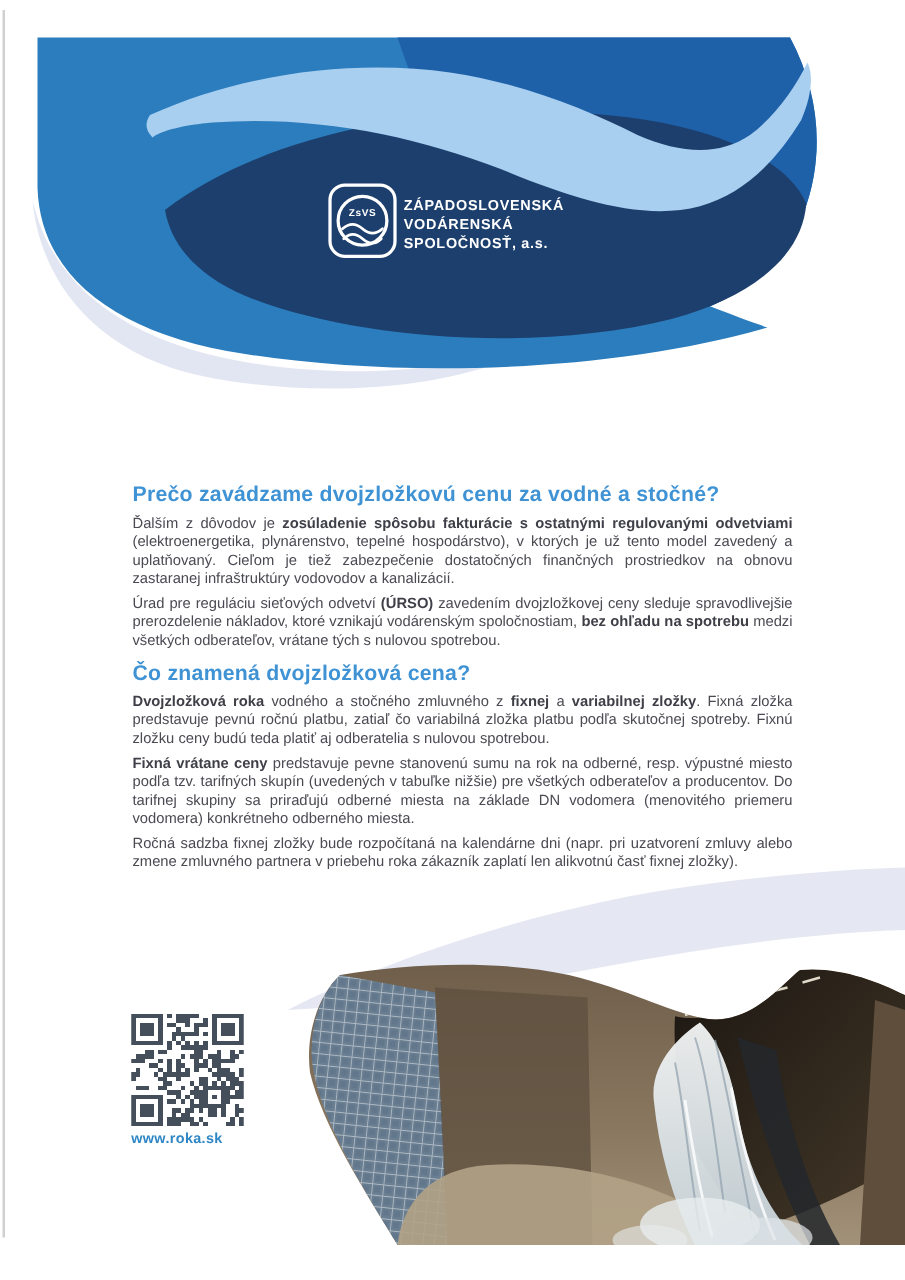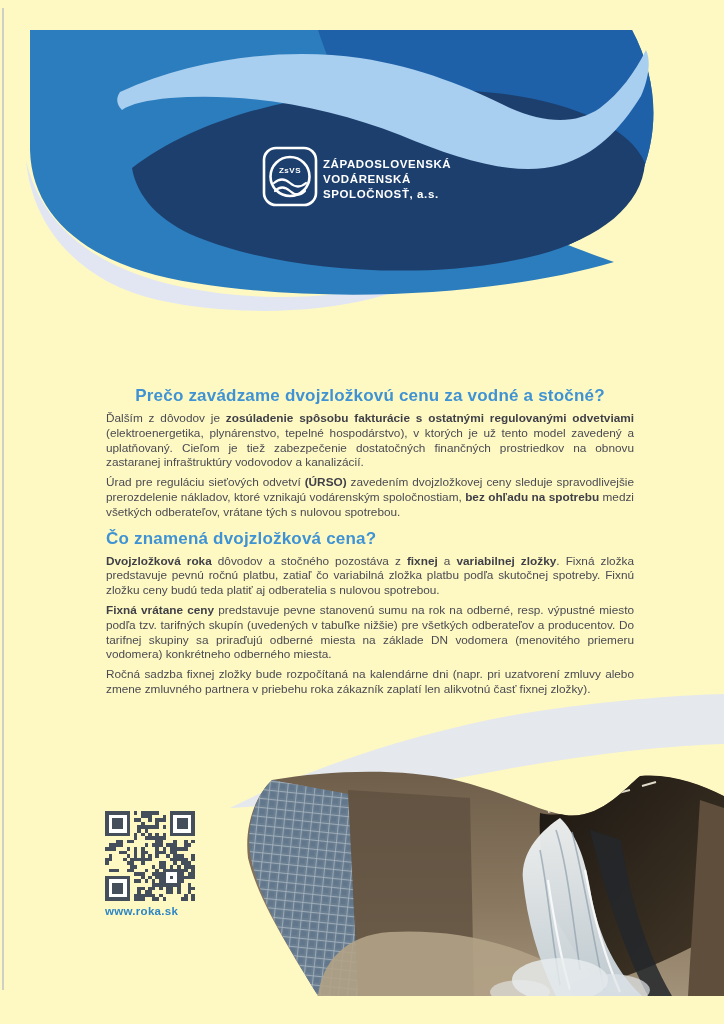--- a/index.html
+++ b/index.html
@@ -1,33 +1,33 @@
 <!DOCTYPE html>
 <html style="--medium-blue: #2b7dbd; --dark-blue: #1e61a9; --navy: #1d3f6d; --light-blue: #a8cef0; --pale-blue: #e2e6f2; --title-blue: #4a79ab; --heading-blue: #3f93d4; --body-text: #4a4a52; --link-blue: #2e86c5; --qr-dark: #454f5c;"><head>
 <meta charset="utf-8">
 <style>
   html,body{margin:0;padding:0;background:#888;}
   #page{
-    position:relative;width:724px;height:1024px;background:#fef9c3;
+    position:relative;width:724px;height:1024px;background:#ffffff;
     overflow:hidden;margin:0 auto;
     font-family:"Liberation Sans","DejaVu Sans",sans-serif;
   }
   .scan-edge{position:absolute;left:2px;top:8px;width:2px;height:982px;background:#c4c4c4;opacity:.8;}
   .hdr-svg{position:absolute;left:0;top:0;}
   .bottom-svg{position:absolute;left:0;top:680px;}
   .page-title{
     position:absolute;left:106px;top:332px;width:560px;
     font-size:34px;letter-spacing:.4px;color:var(--title-blue);font-weight:400;
   }
   .content{position:absolute;left:106px;top:386px;width:528px;}
   .sec-heading{
     margin:9px 0 0 0;font-size:17px;line-height:20px;font-weight:700;
     color:var(--heading-blue);letter-spacing:.2px;
   }
-  .sec-heading:first-child{margin-top:0;text-align:center;}
+  .sec-heading:first-child{margin-top:0;}
   .content p{
     margin:5px 0 0 0;font-size:11.8px;line-height:14.8px;color:var(--body-text);
     text-align:justify;
   }
   .content p b{font-weight:700;color:#3f3f48;}
   .qr-wrap{position:absolute;left:105px;top:811px;width:90px;height:90px;}
   .qr-wrap svg{width:90px;height:90px;shape-rendering:crispEdges;}
   .site-link{
     position:absolute;left:105px;top:905px;font-size:11.5px;font-weight:700;
     color:var(--link-blue);letter-spacing:.3px;text-decoration:none;cursor:pointer;
@@ -79,21 +79,21 @@
   </svg>
 
 
   <div class="content">
 
     <h2 class="sec-heading">Prečo zavádzame dvojzložkovú cenu za vodné a stočné?</h2>
     <p><span>Ďalším z dôvodov je </span><b>zosúladenie spôsobu fakturácie s ostatnými regulovanými odvetviami</b><span> (elektroenergetika, plynárenstvo, tepelné hospodárstvo), v ktorých je už tento model zavedený a uplatňovaný. Cieľom je tiež zabezpečenie dostatočných finančných prostriedkov na obnovu zastaranej infraštruktúry vodovodov a kanalizácií.</span></p>
     <p><span>Úrad pre reguláciu sieťových odvetví </span><b>(ÚRSO)</b><span> zavedením dvojzložkovej ceny sleduje spravodlivejšie prerozdelenie nákladov, ktoré vznikajú vodárenským spoločnostiam, </span><b>bez ohľadu na spotrebu</b><span> medzi všetkých odberateľov, vrátane tých s nulovou spotrebou.</span></p>
 
     <h2 class="sec-heading">Čo znamená dvojzložková cena?</h2>
-    <p><b>Dvojzložková roka</b><span> dôvodov a stočného pozostáva z </span><b>fixnej</b><span> a </span><b>variabilnej zložky</b><span>. Fixná zložka predstavuje pevnú ročnú platbu, zatiaľ čo variabilná zložka platbu podľa skutočnej spotreby. Fixnú zložku ceny budú teda platiť aj odberatelia s nulovou spotrebou.</span></p>
+    <p><b>Dvojzložková roka</b><span> vodného a stočného zmluvného z </span><b>fixnej</b><span> a </span><b>variabilnej zložky</b><span>. Fixná zložka predstavuje pevnú ročnú platbu, zatiaľ čo variabilná zložka platbu podľa skutočnej spotreby. Fixnú zložku ceny budú teda platiť aj odberatelia s nulovou spotrebou.</span></p>
 
     <p><b>Fixná vrátane ceny</b><span> predstavuje pevne stanovenú sumu na rok na odberné, resp. výpustné miesto podľa tzv. tarifných skupín (uvedených v tabuľke nižšie) pre všetkých odberateľov a producentov. Do tarifnej skupiny sa priraďujú odberné miesta na základe DN vodomera (menovitého priemeru vodomera) konkrétneho odberného miesta.</span></p>
     <p><span>Ročná sadzba fixnej zložky bude rozpočítaná na kalendárne dni (napr. pri uzatvorení zmluvy alebo zmene zmluvného partnera v priebehu roka zákazník zaplatí len alikvotnú časť fixnej zložky).</span></p>
   </div>
 
   <svg class="bottom-svg" width="724" height="344" viewBox="0 0 344">
     <defs>
       <linearGradient id="gWall" x1="0" y1="0" x2="0" y2="1">
         <stop offset="0" stop-color="#6e5d49"></stop>
         <stop offset="0.6" stop-color="#8a7860"></stop>

